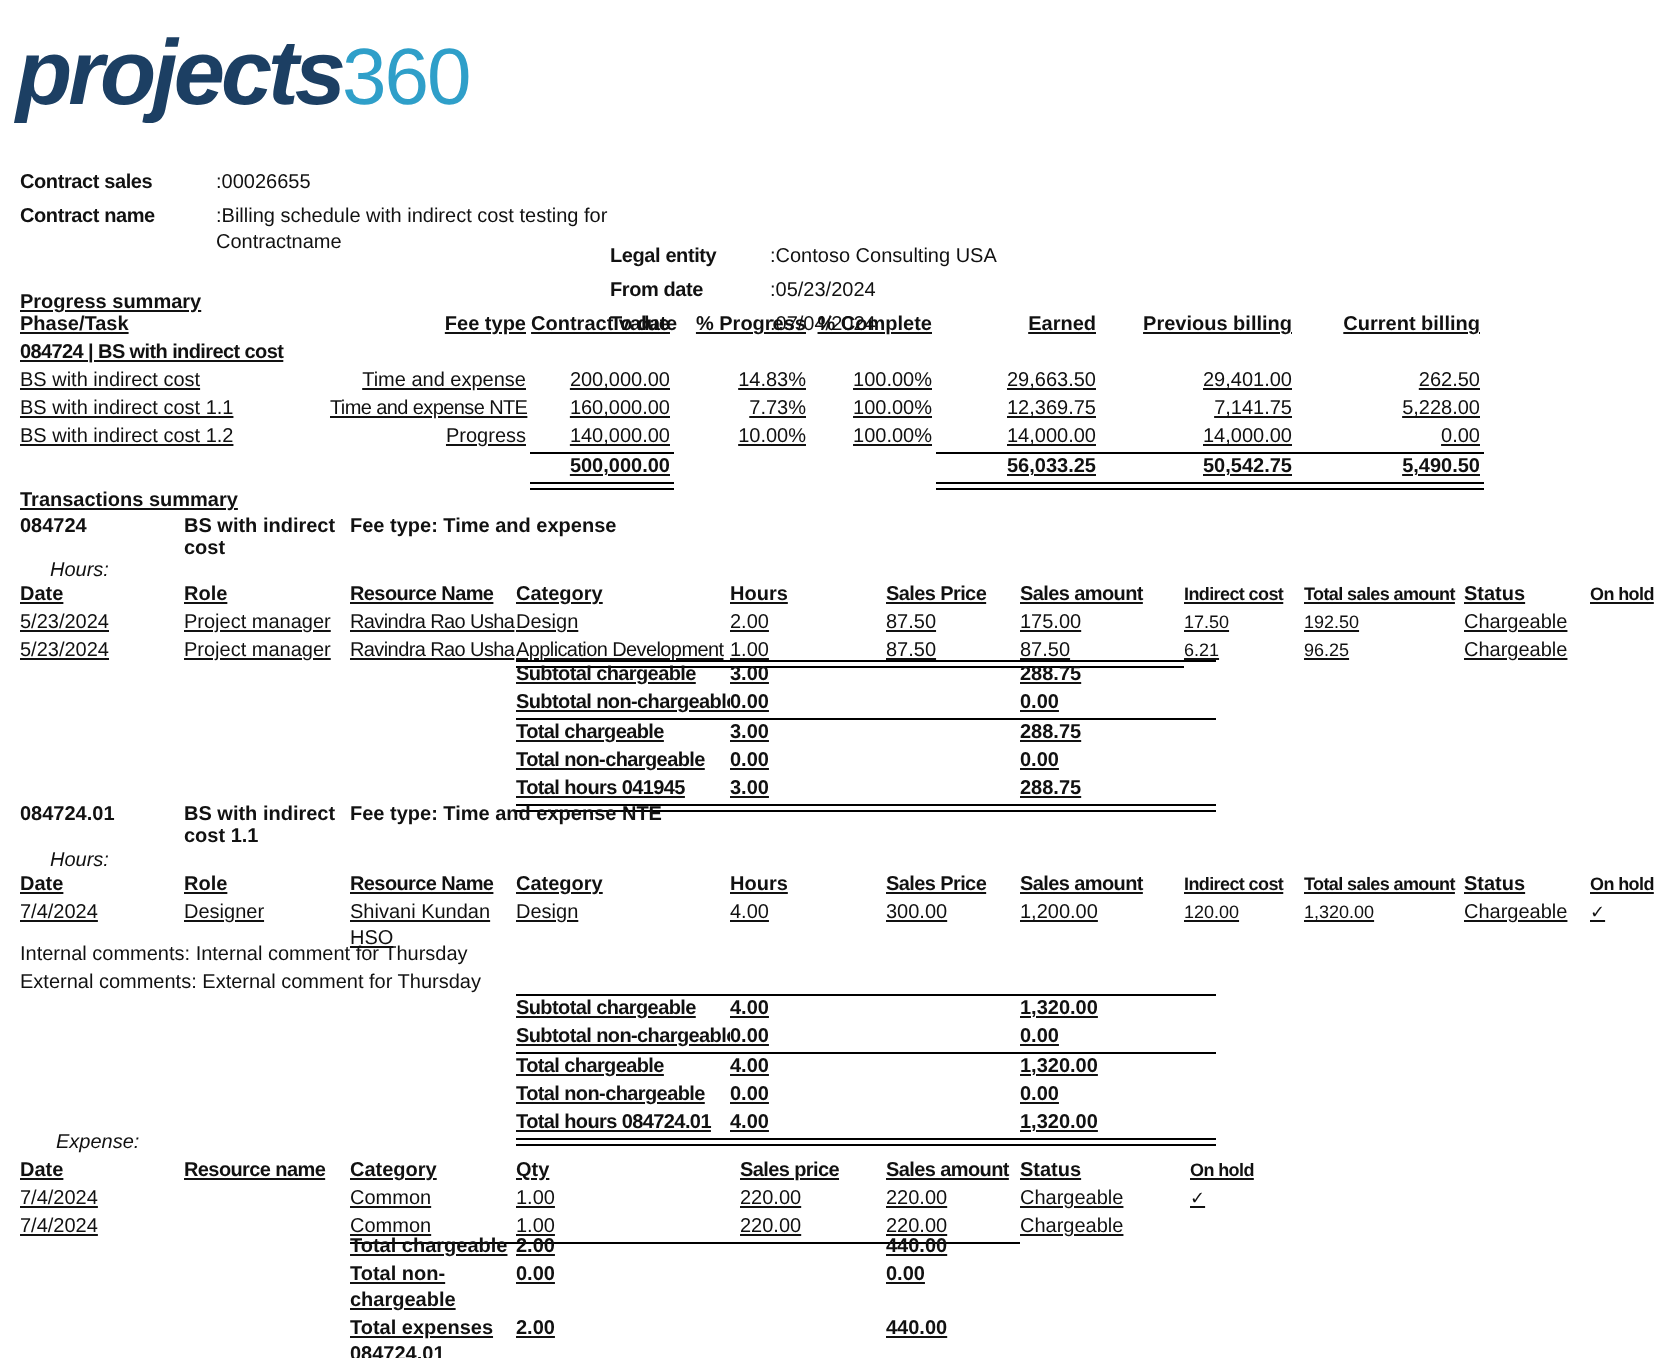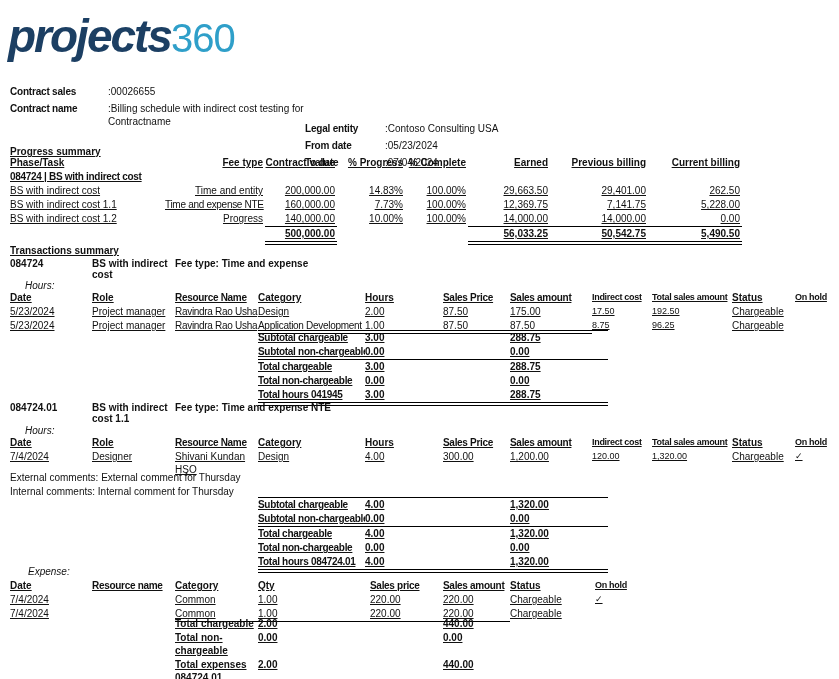--- a/index.html
+++ b/index.html
@@ -95,21 +95,21 @@
       <td class="b r">% Complete</td>
       <td class="b r">Earned</td>
       <td class="b r">Previous billing</td>
       <td class="b r">Current billing</td>
     </tr>
     <tr>
       <td class="b nw" colspan="8">084724 | BS with indirect cost</td>
     </tr>
     <tr>
       <td>BS with indirect cost</td>
-      <td class="r">Time and entity</td>
+      <td class="r">Time and expense</td>
       <td class="r">200,000.00</td>
       <td class="r">14.83%</td>
       <td class="r">100.00%</td>
       <td class="r">29,663.50</td>
       <td class="r">29,401.00</td>
       <td class="r">262.50</td>
     </tr>
     <tr>
       <td>BS with indirect cost 1.1</td>
       <td class="r nw">Time and expense NTE</td>
@@ -194,21 +194,21 @@
       <td class="check"></td>
     </tr>
     <tr>
       <td>5/23/2024</td>
       <td>Project manager</td>
       <td class="nw">Ravindra Rao Usha</td>
       <td class="nw lb">Application Development</td>
       <td class="lb">1.00</td>
       <td class="lb">87.50</td>
       <td class="lb">87.50</td>
-      <td class="sm">8.75</td>
+      <td class="sm">6.21</td>
       <td class="sm">96.25</td>
       <td>Chargeable</td>
       <td class="check"></td>
     </tr>
   </tbody>
     </table>
 
   <table class="tbl abs" style="left:258px; top:330px; width:350px;">
     <colgroup>
         <col style="width:107px">
@@ -295,22 +295,22 @@
       <td class="auto">1,200.00</td>
       <td class="auto sm">120.00</td>
       <td class="auto sm">1,320.00</td>
       <td class="auto">Chargeable</td>
       <td class="auto check">✓</td>
     </tr>
   </tbody>
     </table>
 
   <div class="abs comments" style="left:10px; top:471px;">
+    <div>Internal comments: Internal comment for Thursday</div>
     <div>External comments: External comment for Thursday</div>
-    <div>Internal comments: Internal comment for Thursday</div>
   </div>
 
   <table class="tbl abs" style="left:258px; top:497px; width:350px;">
     <colgroup>
         <col style="width:107px">
         <col style="width:78px">
         <col style="width:67px">
         <col style="width:98px">
       </colgroup>
     <tbody>

